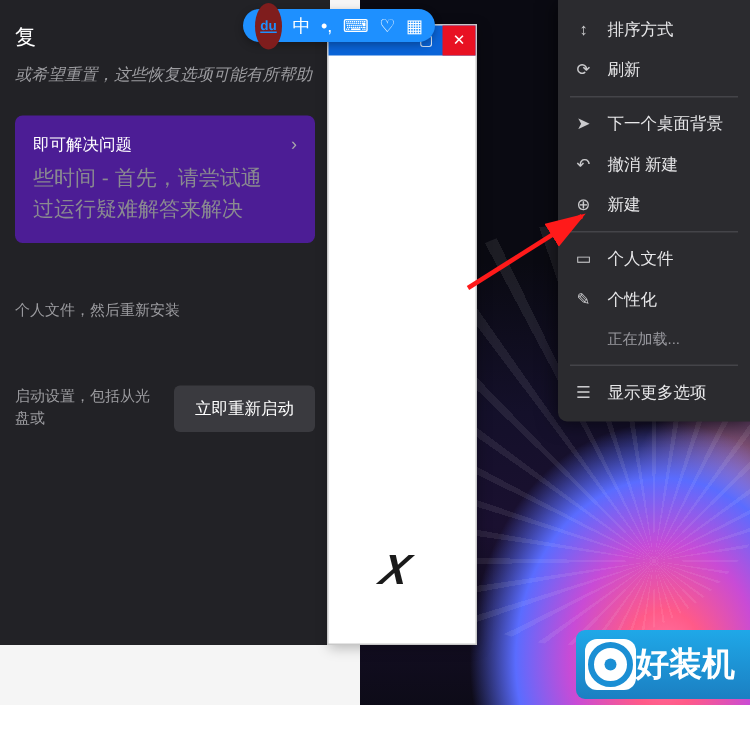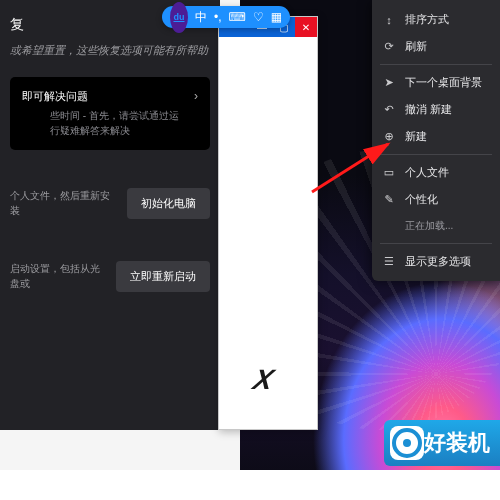--- a/index.html
+++ b/index.html
@@ -22,26 +22,26 @@
 
 
 .settings {
   position:absolute; top:0; left:0; width:220px; height:430px;
   background:#222226; color:#d8d8da; padding:12px 0 14px 0;
   font-size:11px;
 }
 .settings .sect-title { font-size:14px; color:#fff; padding:4px 10px; }
 .settings .sub { color:#9c9ca0; padding:4px 10px 12px 10px; line-height:1.5;font-style:italic; }
 .card {
-  background:#000000; margin:6px 10px; padding:12px; border-radius:5px;
+  background:#4c1d95; margin:6px 10px; padding:12px; border-radius:5px;
   display:flex; align-items:flex-start; justify-content:space-between;
 }
 .card .txt { flex:1; }
 .card .t1 { color:#fff; font-size:11px; margin-bottom:4px; }
-.card .t2 { color:#8a8a90; font-size:10px; line-height:1.5;margin-left:28px; }
+.card .t2 { color:#8a8a90; font-size:14px; line-height:1.5; }
 .card .chev { color:#aaa; font-size:12px; padding-left:8px; }
 .btn {
   background:#3a3a3f; color:#fff; padding:8px 14px; border-radius:4px;
   font-size:11px; display:inline-block;
 }
 .row { display:flex; align-items:center; padding:8px 10px; gap:14px; }
 .row .desc { flex:1; color:#9c9ca0; font-size:10px; line-height:1.5; }
 
 
 .blank {
@@ -54,21 +54,21 @@
 .blank .tb-btn.close { background:#e81123; }
 
 
 .ime {
   position:absolute; left:162px; top:6px; height:22px;
   background:#1e90ff; border-radius:11px; display:flex; align-items:center;
   padding:0 8px; gap:7px; color:#fff; font-size:11px; z-index:5;
   box-shadow:0 2px 6px rgba(0,0,0,.3);
 }
 .ime .circ {
-  width:18px; height:31px; border-radius:50%; background:#4c1d95; color:#1e90ff;
+  width:18px; height:31px; border-radius:50%; background:#7f1d1d; color:#1e90ff;
   font-size:9px; font-weight:700; display:flex; align-items:center; justify-content:center;text-decoration:underline;
 }
 .ime .glyph { font-size:12px; }
 
 
 .ctx {
   position:absolute; right:0; top:0; width:128px;
   background:#2b2b2f; color:#e8e8ea; font-size:11px;
   padding:6px 0; z-index:6; box-shadow:-2px 2px 12px rgba(0,0,0,.5);
   border-radius:0 0 0 6px;
@@ -128,21 +128,20 @@
       <div class="t1">即可解决问题</div>
       <div class="t2">些时间 - 首先，请尝试通过运行疑难解答来解决</div>
     </div>
     <div class="chev">›</div>
   </div>
 
   <div style="height:24px"></div>
 
   <div class="row">
     <div class="desc">个人文件，然后重新安装</div>
-    <div class="btn">初始化电脑</div>
   </div>
 
   <div style="height:26px"></div>
 
   <div class="row">
     <div class="desc">启动设置，包括从光盘或</div>
     <div class="btn">立即重新启动</div>
   </div>
 </div>
 

